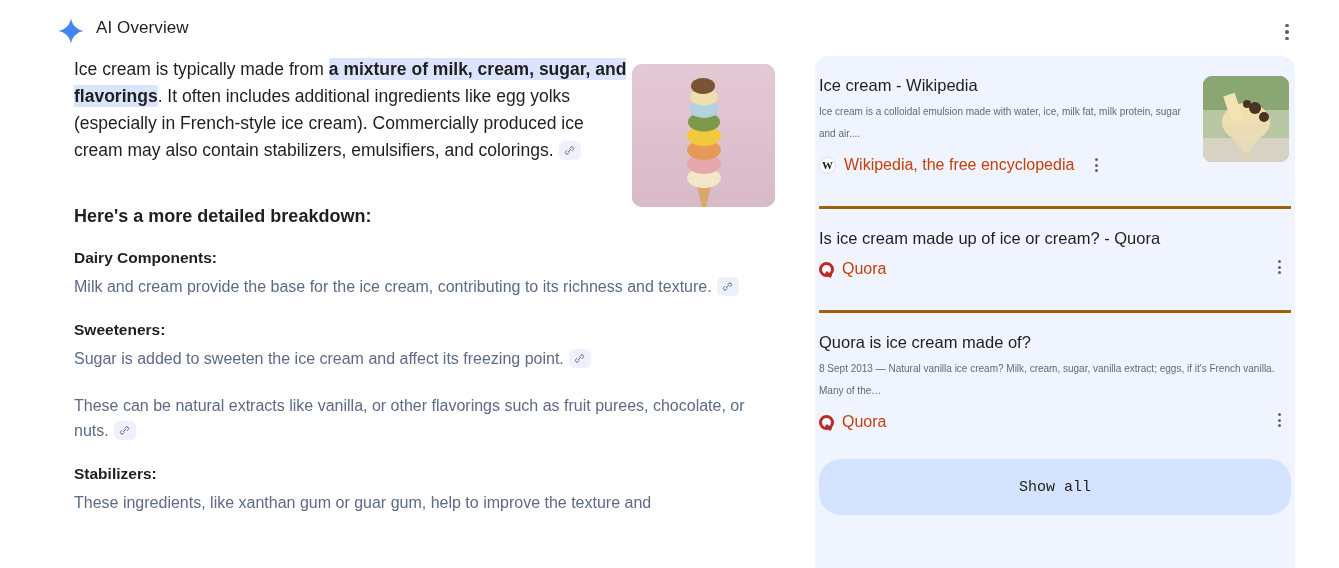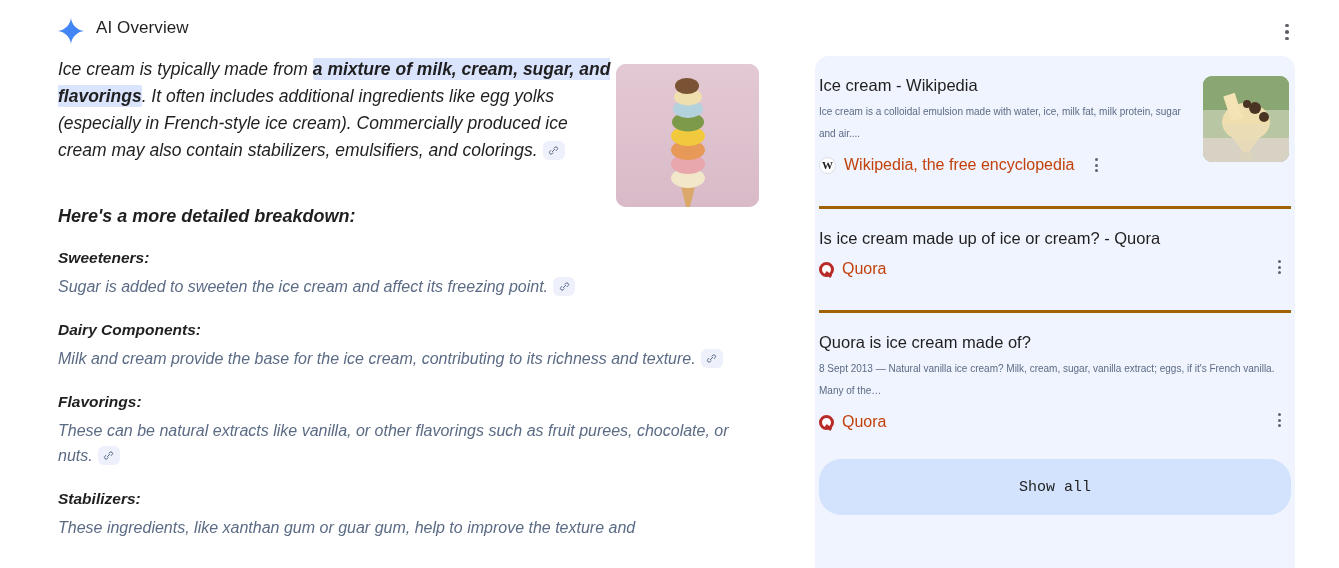--- a/index.html
+++ b/index.html
@@ -25,23 +25,22 @@
   }
   .kebab-top {
     position:absolute; right:42px; top:22px;
     width:20px; height:20px; cursor:pointer;
     display:flex; flex-direction:column; align-items:center; justify-content:center; gap:3px;
   }
   .kebab-top i { width:3.5px; height:3.5px; border-radius:50%; background:#5f6368; display:block; }
 
   
   .main {
-    position:absolute; left:0; top:56px; width:800px; height:512px;
+    position:absolute; left:16px; top:56px; width:800px; height:512px;
     padding:0 30px 0 58px;
-    font-style:italic;
   }
   .intro-wrap { position:relative; }
   .intro {
     font-size:17.5px; line-height:27px; color:#1f1f1f;
     width:562px;
   }
   .intro .hl {
     background:#dbe4fd; font-weight:bold; color:#1f1f1f;
     padding:1px 0; border-radius:2px;
   }
@@ -178,43 +177,42 @@
           <ellipse cx="72" cy="45" rx="15" ry="9" fill="#b4d2de"></ellipse>
           <ellipse cx="72" cy="33" rx="14" ry="8.5" fill="#f0dfae"></ellipse>
           <ellipse cx="71" cy="22" rx="12" ry="8" fill="#7a5334"></ellipse>
         </svg>
       </div>
     </div>
 
     <div class="breakdown-title">Here's a more detailed breakdown:</div>
 
     <div class="section">
+      <div class="section-h">Dairy Components:</div>
+      <div class="section-b"><span>Milk and cream provide the base for the ice cream, contributing to its richness and texture.</span><span class="chip">
+            <svg viewBox="0 0 24 24" fill="none" stroke="#4a5c7a" stroke-width="2" stroke-linecap="round">
+              <path d="M9.5 14.5 L14.5 9.5"></path>
+              <path d="M12.8 7.2 L14.8 5.2 a3.5 3.5 0 0 1 5 5 l-2 2"></path>
+              <path d="M11.2 16.8 L9.2 18.8 a3.5 3.5 0 0 1-5-5 l2-2"></path>
+            </svg>
+          </span></div>
+    </div>
+
+    <div class="section">
       <div class="section-h">Sweeteners:</div>
       <div class="section-b"><span>Sugar is added to sweeten the ice cream and affect its freezing point.</span><span class="chip">
             <svg viewBox="0 0 24 24" fill="none" stroke="#4a5c7a" stroke-width="2" stroke-linecap="round">
               <path d="M9.5 14.5 L14.5 9.5"></path>
               <path d="M12.8 7.2 L14.8 5.2 a3.5 3.5 0 0 1 5 5 l-2 2"></path>
               <path d="M11.2 16.8 L9.2 18.8 a3.5 3.5 0 0 1-5-5 l2-2"></path>
             </svg>
           </span></div>
     </div>
 
     <div class="section">
-      <div class="section-h">Dairy Components:</div>
-      <div class="section-b"><span>Milk and cream provide the base for the ice cream, contributing to its richness and texture.</span><span class="chip">
-            <svg viewBox="0 0 24 24" fill="none" stroke="#4a5c7a" stroke-width="2" stroke-linecap="round">
-              <path d="M9.5 14.5 L14.5 9.5"></path>
-              <path d="M12.8 7.2 L14.8 5.2 a3.5 3.5 0 0 1 5 5 l-2 2"></path>
-              <path d="M11.2 16.8 L9.2 18.8 a3.5 3.5 0 0 1-5-5 l2-2"></path>
-            </svg>
-          </span></div>
-    </div>
-
-    <div class="section">
-      <div class="section-h">Flavorings:</div>
       <div class="section-b"><span>These can be natural extracts like vanilla, or other flavorings such as fruit purees, chocolate, or nuts.</span><span class="chip">
             <svg viewBox="0 0 24 24" fill="none" stroke="#4a5c7a" stroke-width="2" stroke-linecap="round">
               <path d="M9.5 14.5 L14.5 9.5"></path>
               <path d="M12.8 7.2 L14.8 5.2 a3.5 3.5 0 0 1 5 5 l-2 2"></path>
               <path d="M11.2 16.8 L9.2 18.8 a3.5 3.5 0 0 1-5-5 l2-2"></path>
             </svg>
           </span></div>
     </div>
 
     <div class="section">

